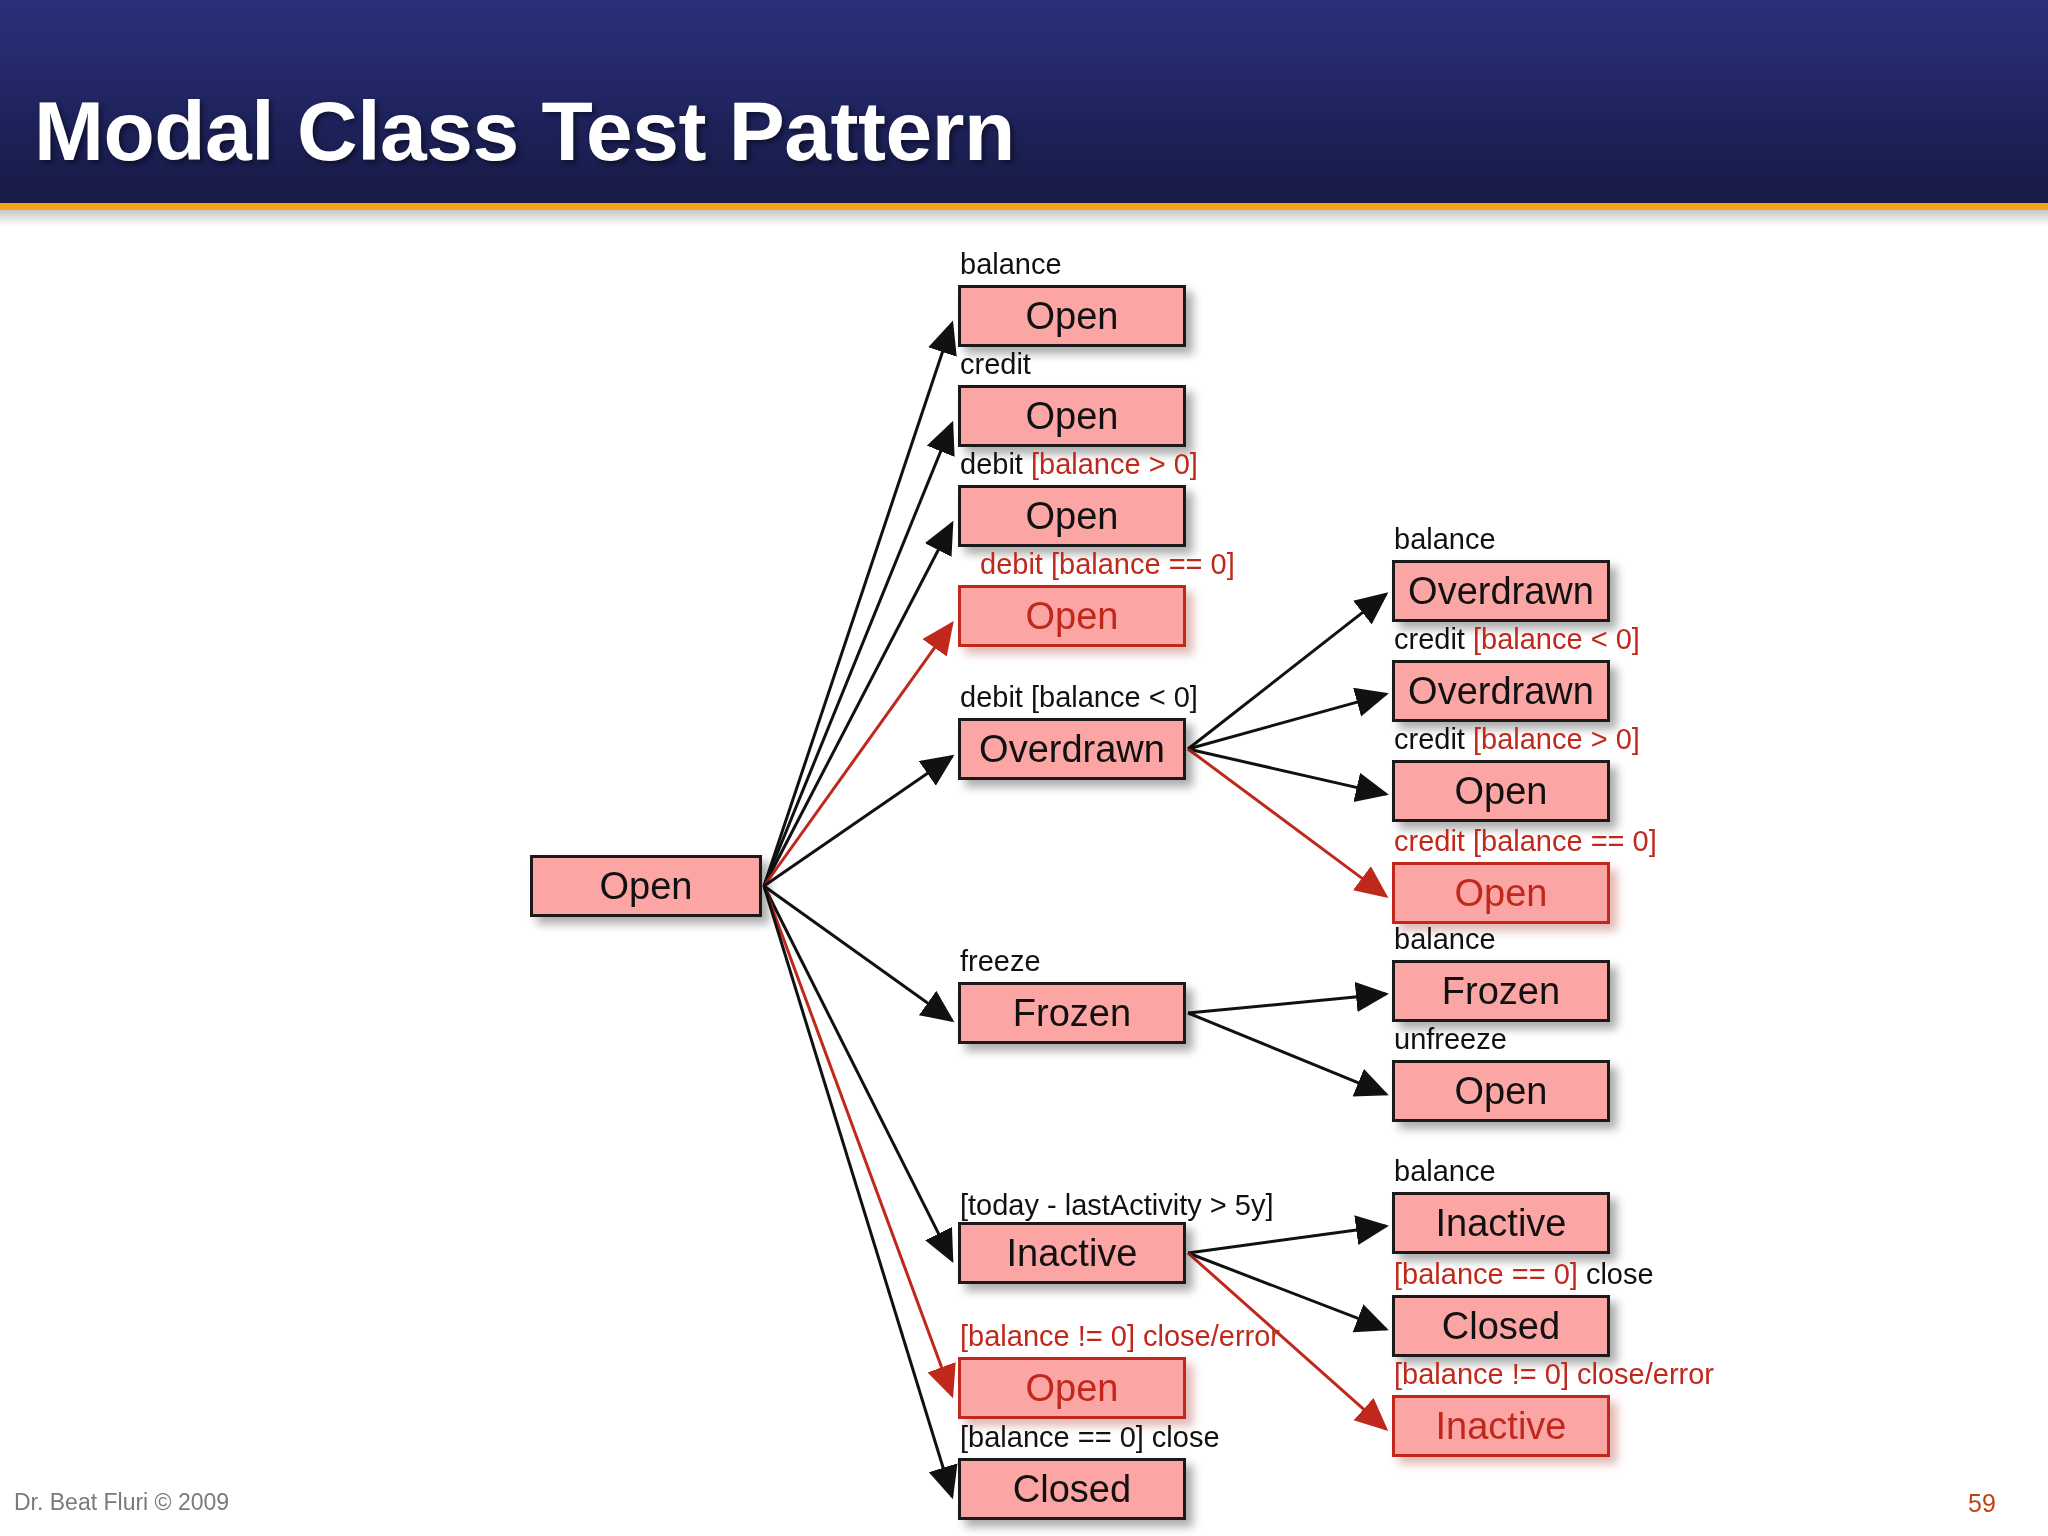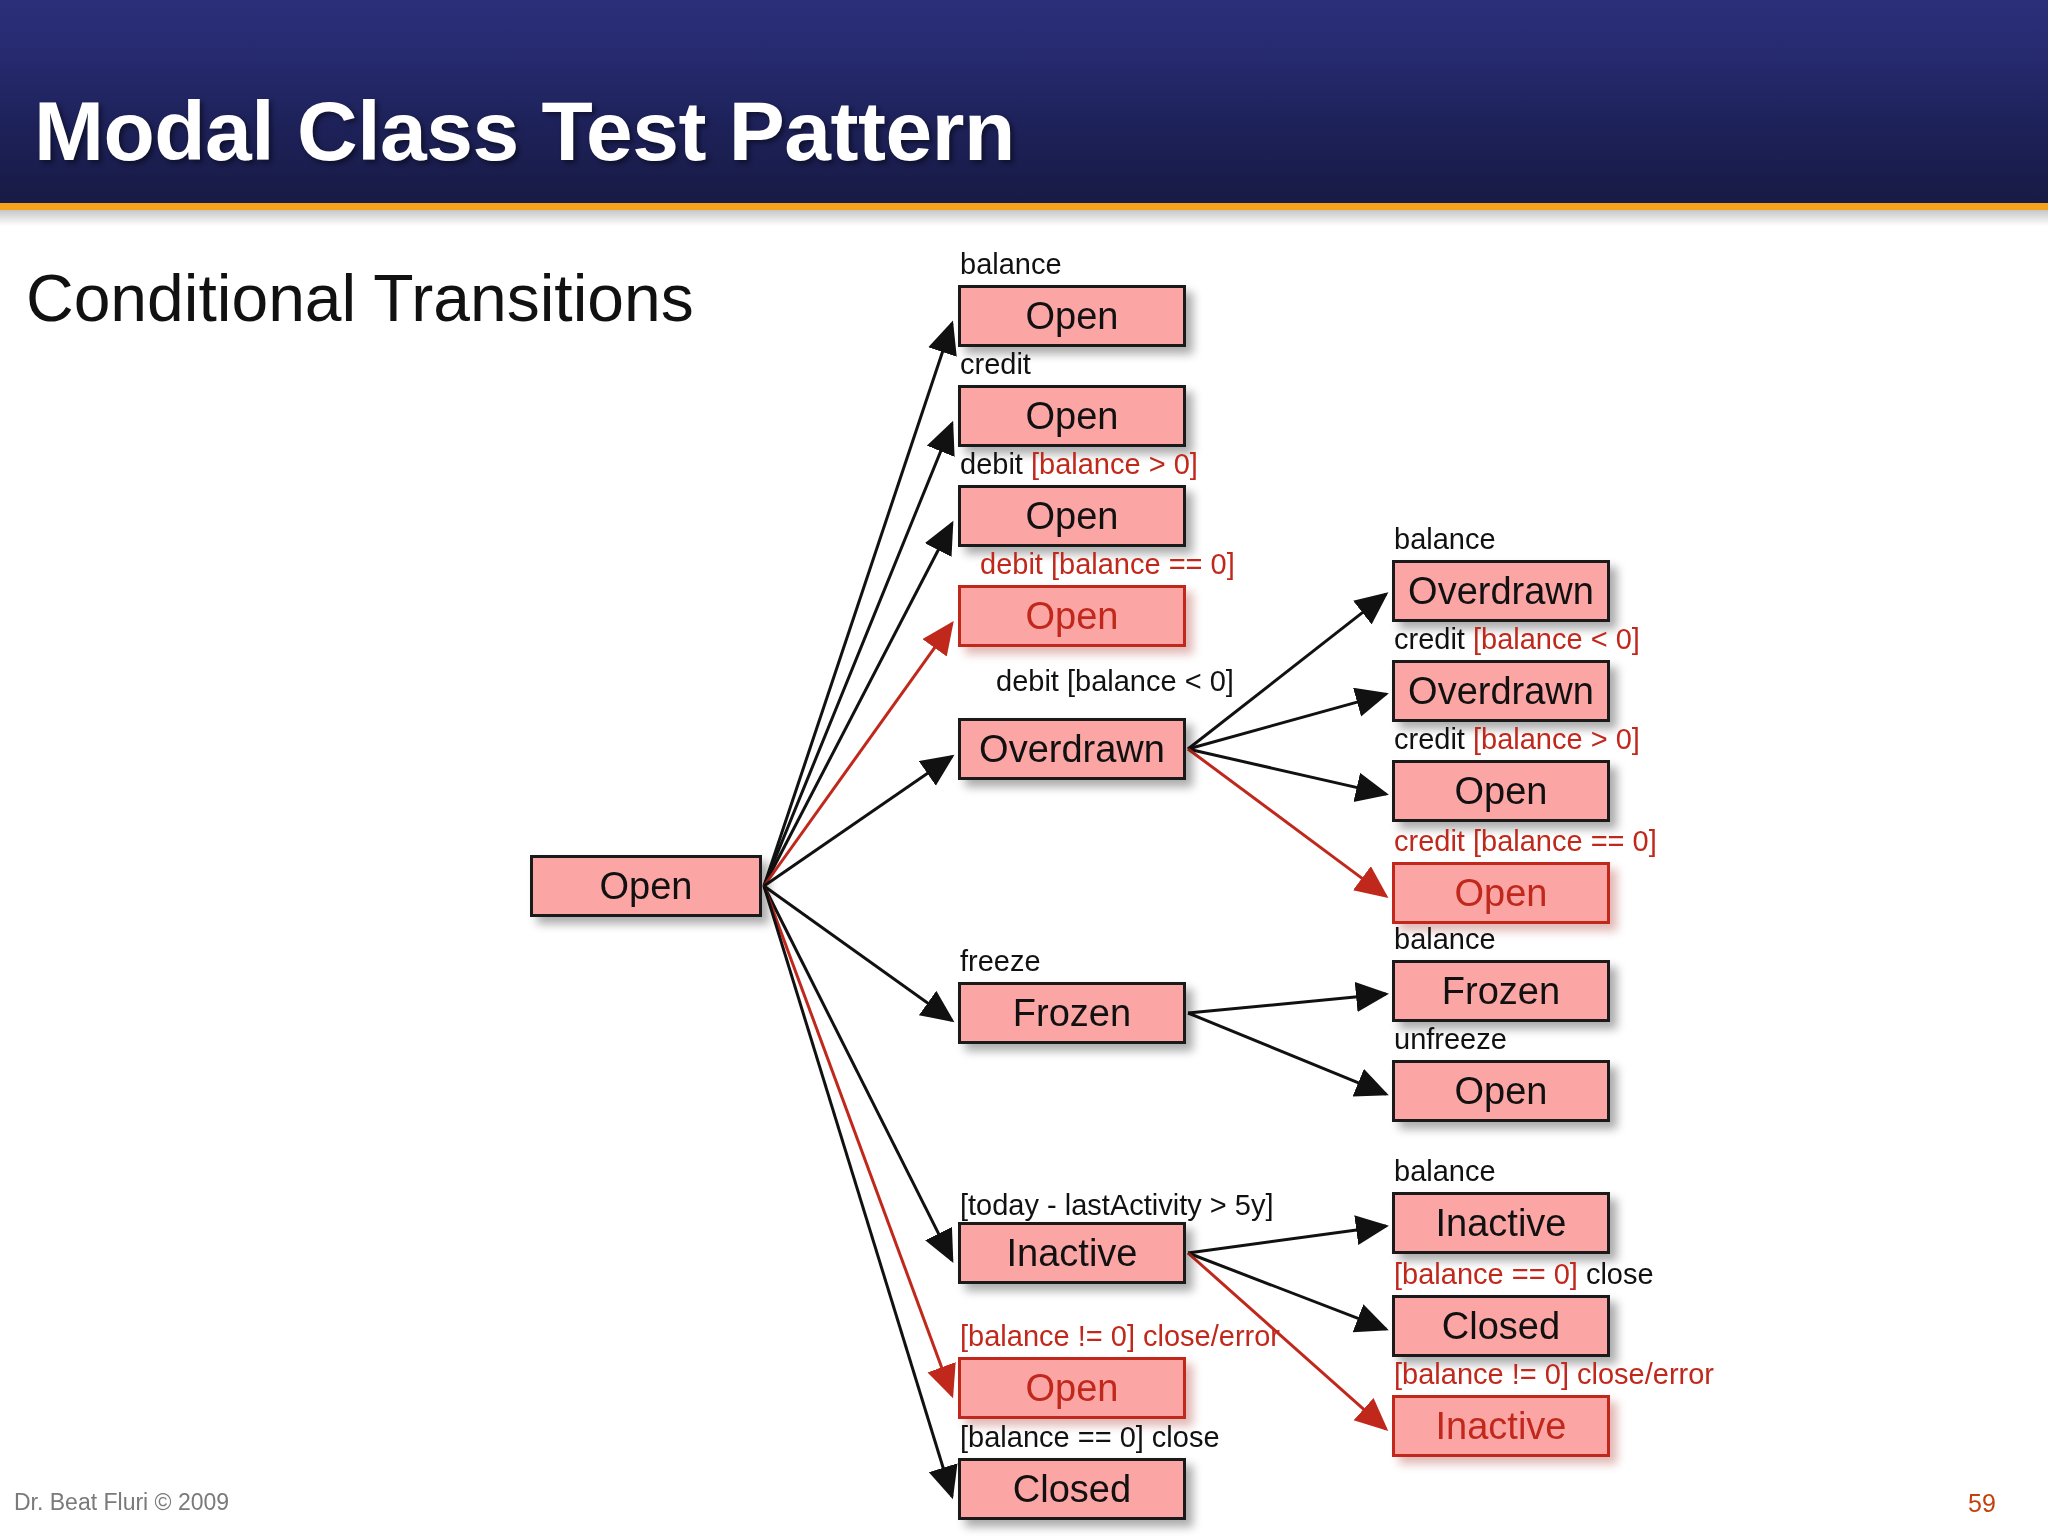--- a/index.html
+++ b/index.html
@@ -86,21 +86,20 @@
 </head>
 <body>
 
 <div class="slide">
 
   <div class="header"></div>
   <div class="header-rule"></div>
   <div class="header-shadow"></div>
   <div class="title">Modal Class Test Pattern</div>
 
-  <div class="subtitle">Conditional Transitions</div>
 
   <div class="diagram">
     <svg class="edges" viewBox="0 0 2048 1536" width="2048" height="1536">
       <defs>
         <marker id="ahB" markerWidth="12" markerHeight="12" refX="10" refY="5" orient="auto" markerUnits="strokeWidth">
           <path d="M0,0 L11,5 L0,10 z" fill="#111111"></path>
         </marker>
         <marker id="ahR" markerWidth="12" markerHeight="12" refX="10" refY="5" orient="auto" markerUnits="strokeWidth">
           <path d="M0,0 L11,5 L0,10 z" fill="#C0281C"></path>
         </marker>
@@ -142,21 +141,21 @@
           <span>Open</span>
         </div>
         <div class="node-label" style="left: 960px; top: 449px;"><span>debit </span><span class="lbl-red">[balance &gt; 0]</span></div>
         <div class="node red" style="left: 958px; top: 585px; width: 228px; height: 62px;">
           <span>Open</span>
         </div>
         <div class="node-label" style="left: 960px; top: 549px; margin-left: 20px;"><span class="lbl-red">debit [balance == 0]</span></div>
         <div class="node" style="left: 958px; top: 718px; width: 228px; height: 62px;">
           <span>Overdrawn</span>
         </div>
-        <div class="node-label" style="left: 960px; top: 666px; margin-left: 36px;"><span>debit [balance &lt; 0]</span></div>
+        <div class="node-label" style="left: 960px; top: 682px;"><span>debit [balance &lt; 0]</span></div>
         <div class="node" style="left: 958px; top: 982px; width: 228px; height: 62px;">
           <span>Frozen</span>
         </div>
         <div class="node-label" style="left: 960px; top: 946px;"><span>freeze</span></div>
         <div class="node" style="left: 958px; top: 1222px; width: 228px; height: 62px;">
           <span>Inactive</span>
         </div>
         <div class="node-label" style="left: 960px; top: 1190px;"><span>[today - lastActivity &gt; 5y]</span></div>
         <div class="node red" style="left: 958px; top: 1357px; width: 228px; height: 62px;">
           <span>Open</span>

